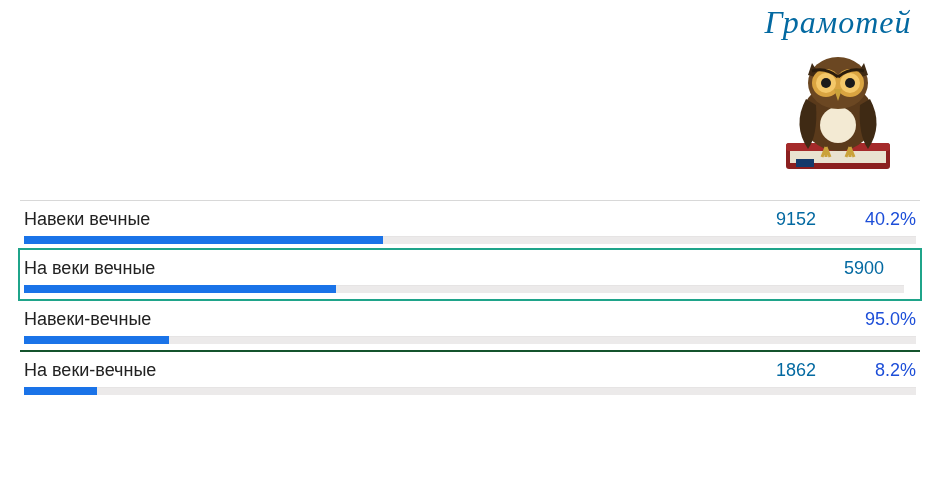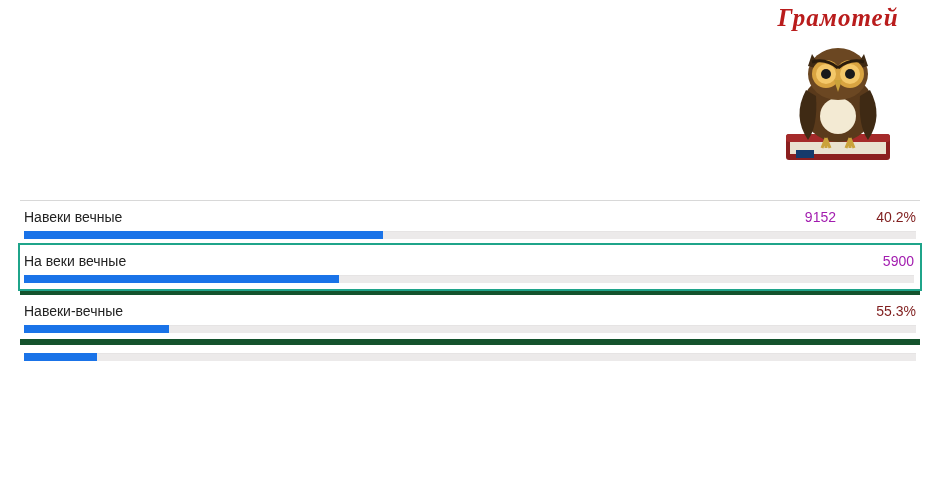--- a/index.html
+++ b/index.html
@@ -23,72 +23,72 @@
   .brand {
     position: absolute;
     top: 4px;
     right: 12px;
     width: 200px;
     text-align: center;
   }
   .brand-title {
     font-family: "Segoe Script", "Brush Script MT", "Comic Sans MS", cursive;
     font-style: italic;
-    font-size: 25px;
-    font-weight: 700;
-    color: #b91c1c;
+    font-size: 32px;
+    font-weight: 400;
+    color: #0369a1;
     letter-spacing: 1px;
     margin-bottom: -2px;
   }
   .brand-logo {
     display: inline-block;
   }
 
   
   .poll {
     position: absolute;
     left: 20px;
     right: 30px;
     top: 200px;
   }
   .row {
     position: relative;
     padding: 8px 4px 6px 4px;
-    border-top: 6px solid #14532d;
+    border-top: 2px solid #14532d;
   }
   .row:first-child {
     border-top: 1px solid #d8d8d8;
   }
   .row.highlight {
     border: 2px solid #1fa48a;
     margin: -2px -2px;
-    padding: 8px 6px 6px 4px;
+    padding: 8px 16px 6px 4px;
     z-index: 2;
     background: #fff;
   }
   .row-top {
     display: flex;
     align-items: baseline;
     justify-content: space-between;
-    font-size: 14px;
+    font-size: 18px;
     margin-bottom: 6px;
   }
   .label {
     flex: 1;
     color: #222;
   }
   .count {
-    color: #a21caf;
+    color: #0369a1;
     width: 80px;
-    text-align: right;
+    text-align: center;
   }
   .pct {
     width: 80px;
     text-align: right;
-    color: #7f1d1d;
+    color: #1d4ed8;
   }
   .bar-track {
     position: relative;
     width: 100%;
     height: 7px;
     background: #eceaea;
     border-top: 1px solid #e6e4e4;
   }
   .bar-fill {
     position: absolute;
@@ -161,27 +161,32 @@
         <span class="count">5900</span>
       </div>
       <div class="bar-track">
         <div class="bar-fill" style="width: 35.4%;"></div>
       </div>
     </div>
 
     <div class="row">
       <div class="row-top">
         <span class="label">Навеки-вечные</span>
-        <span class="pct">55.3%</span>
+        <span class="pct">95.0%</span>
       </div>
       <div class="bar-track">
         <div class="bar-fill" style="width: 16.2%;"></div>
       </div>
     </div>
 
     <div class="row">
+      <div class="row-top">
+        <span class="label">На веки-вечные</span>
+        <span class="count">1862</span>
+        <span class="pct">8.2%</span>
+      </div>
       <div class="bar-track">
         <div class="bar-fill" style="width: 8.2%;"></div>
       </div>
     </div>
 
   </div>
 </div>
 
 </body></html>

